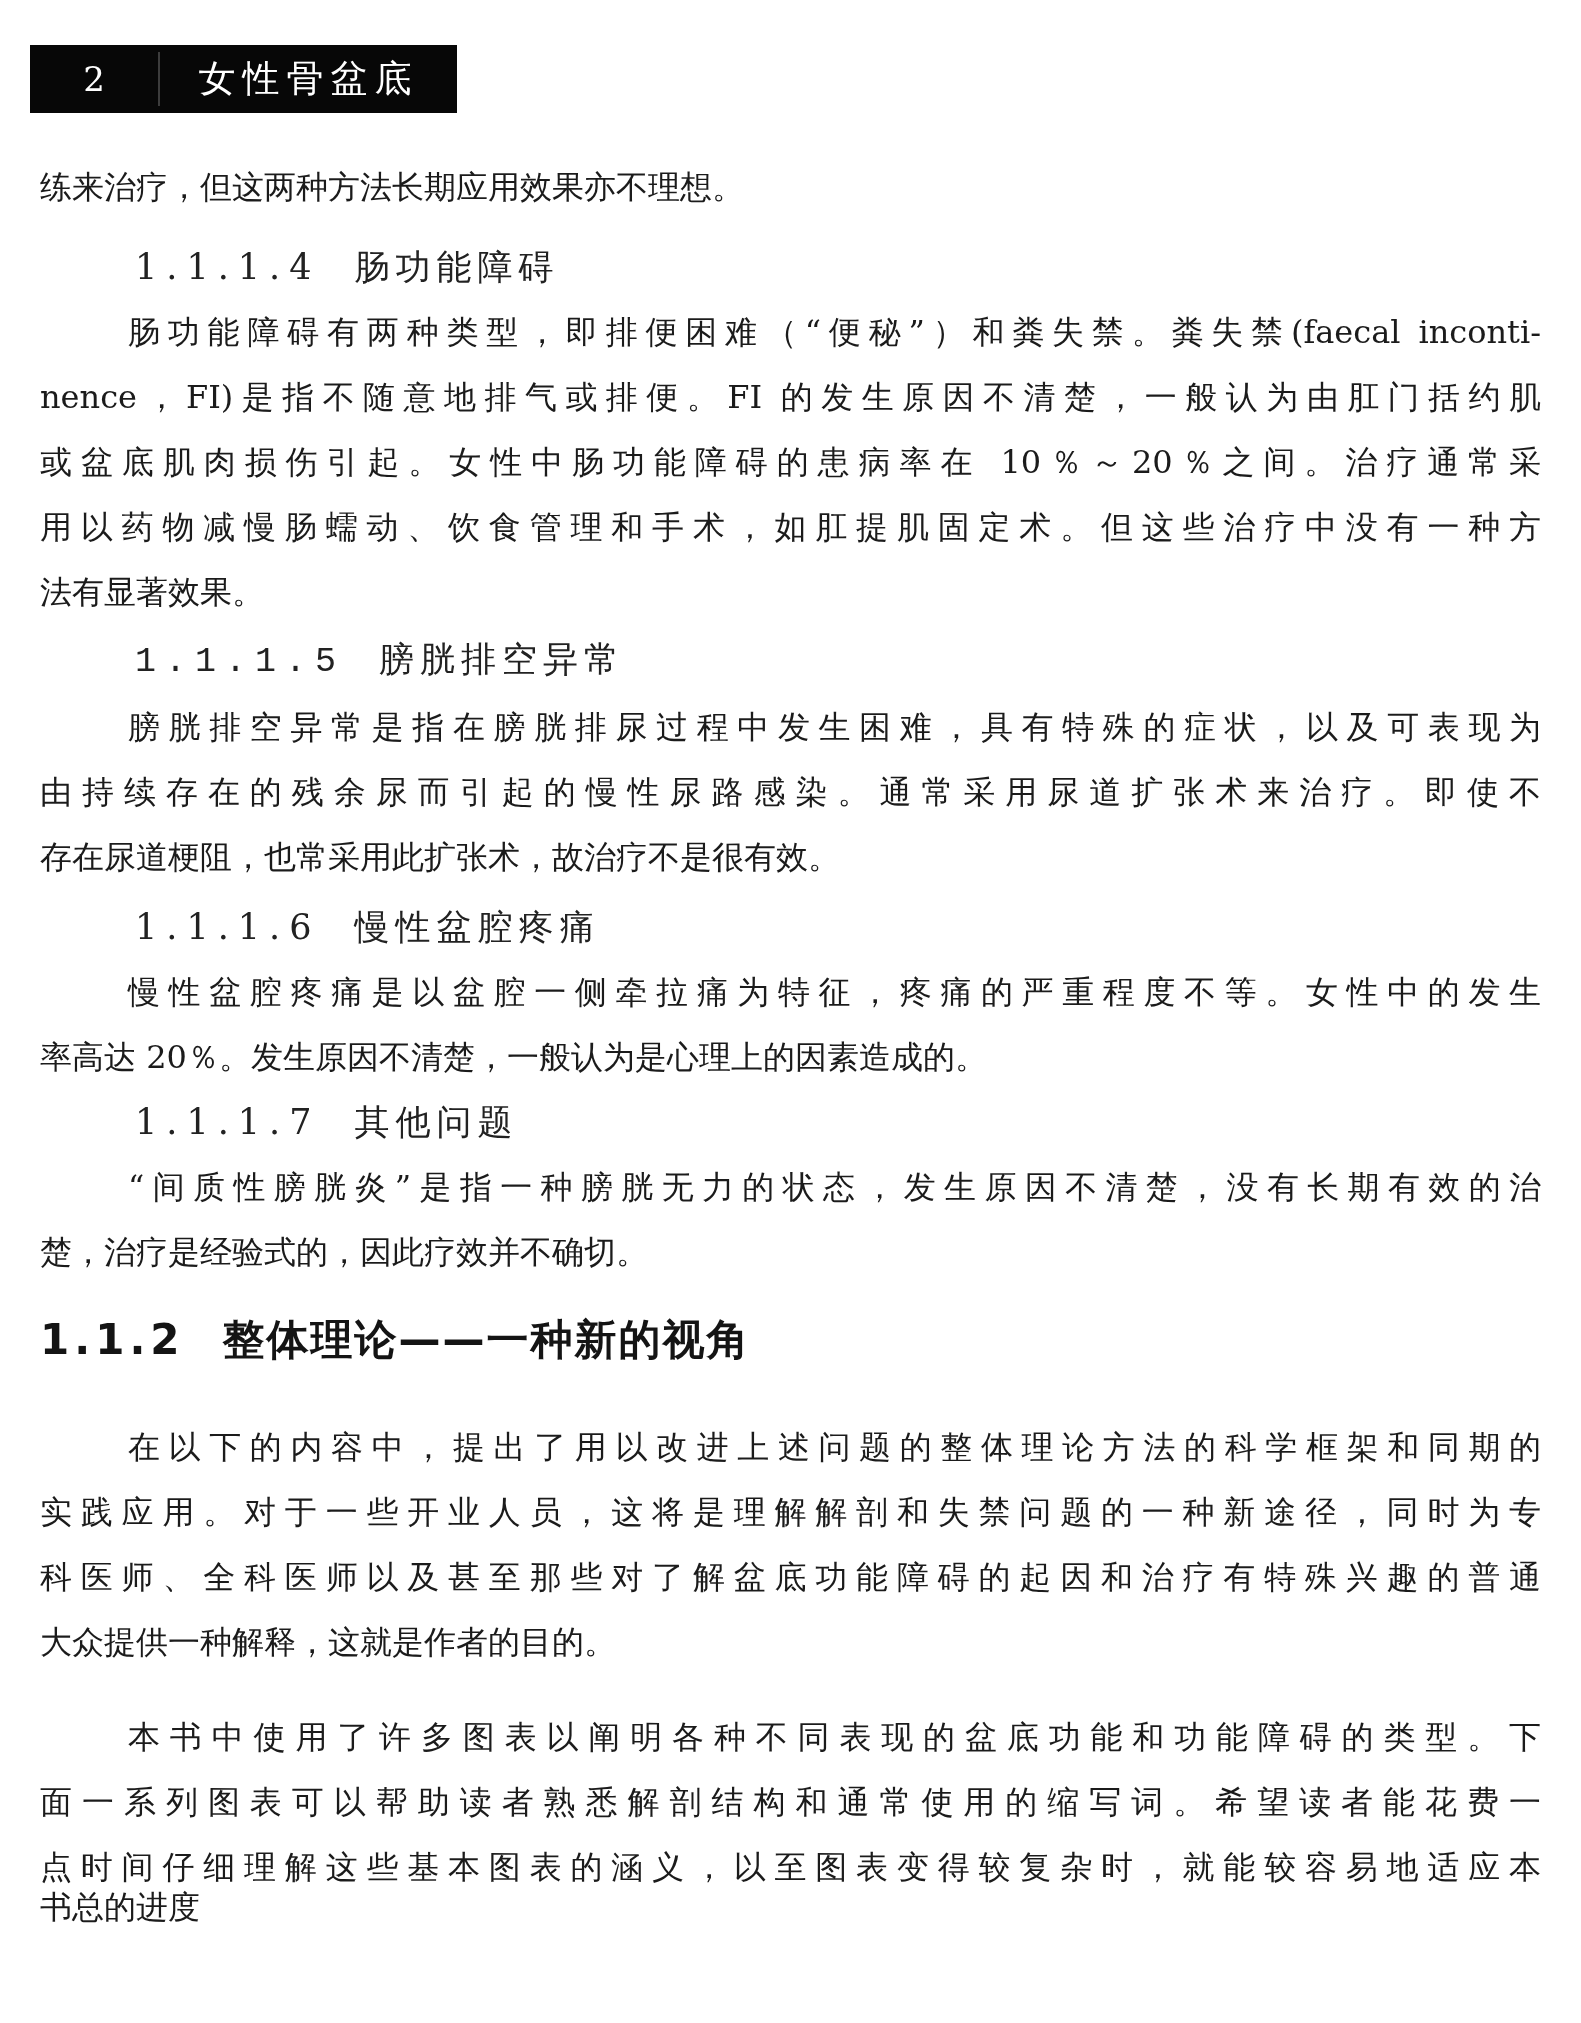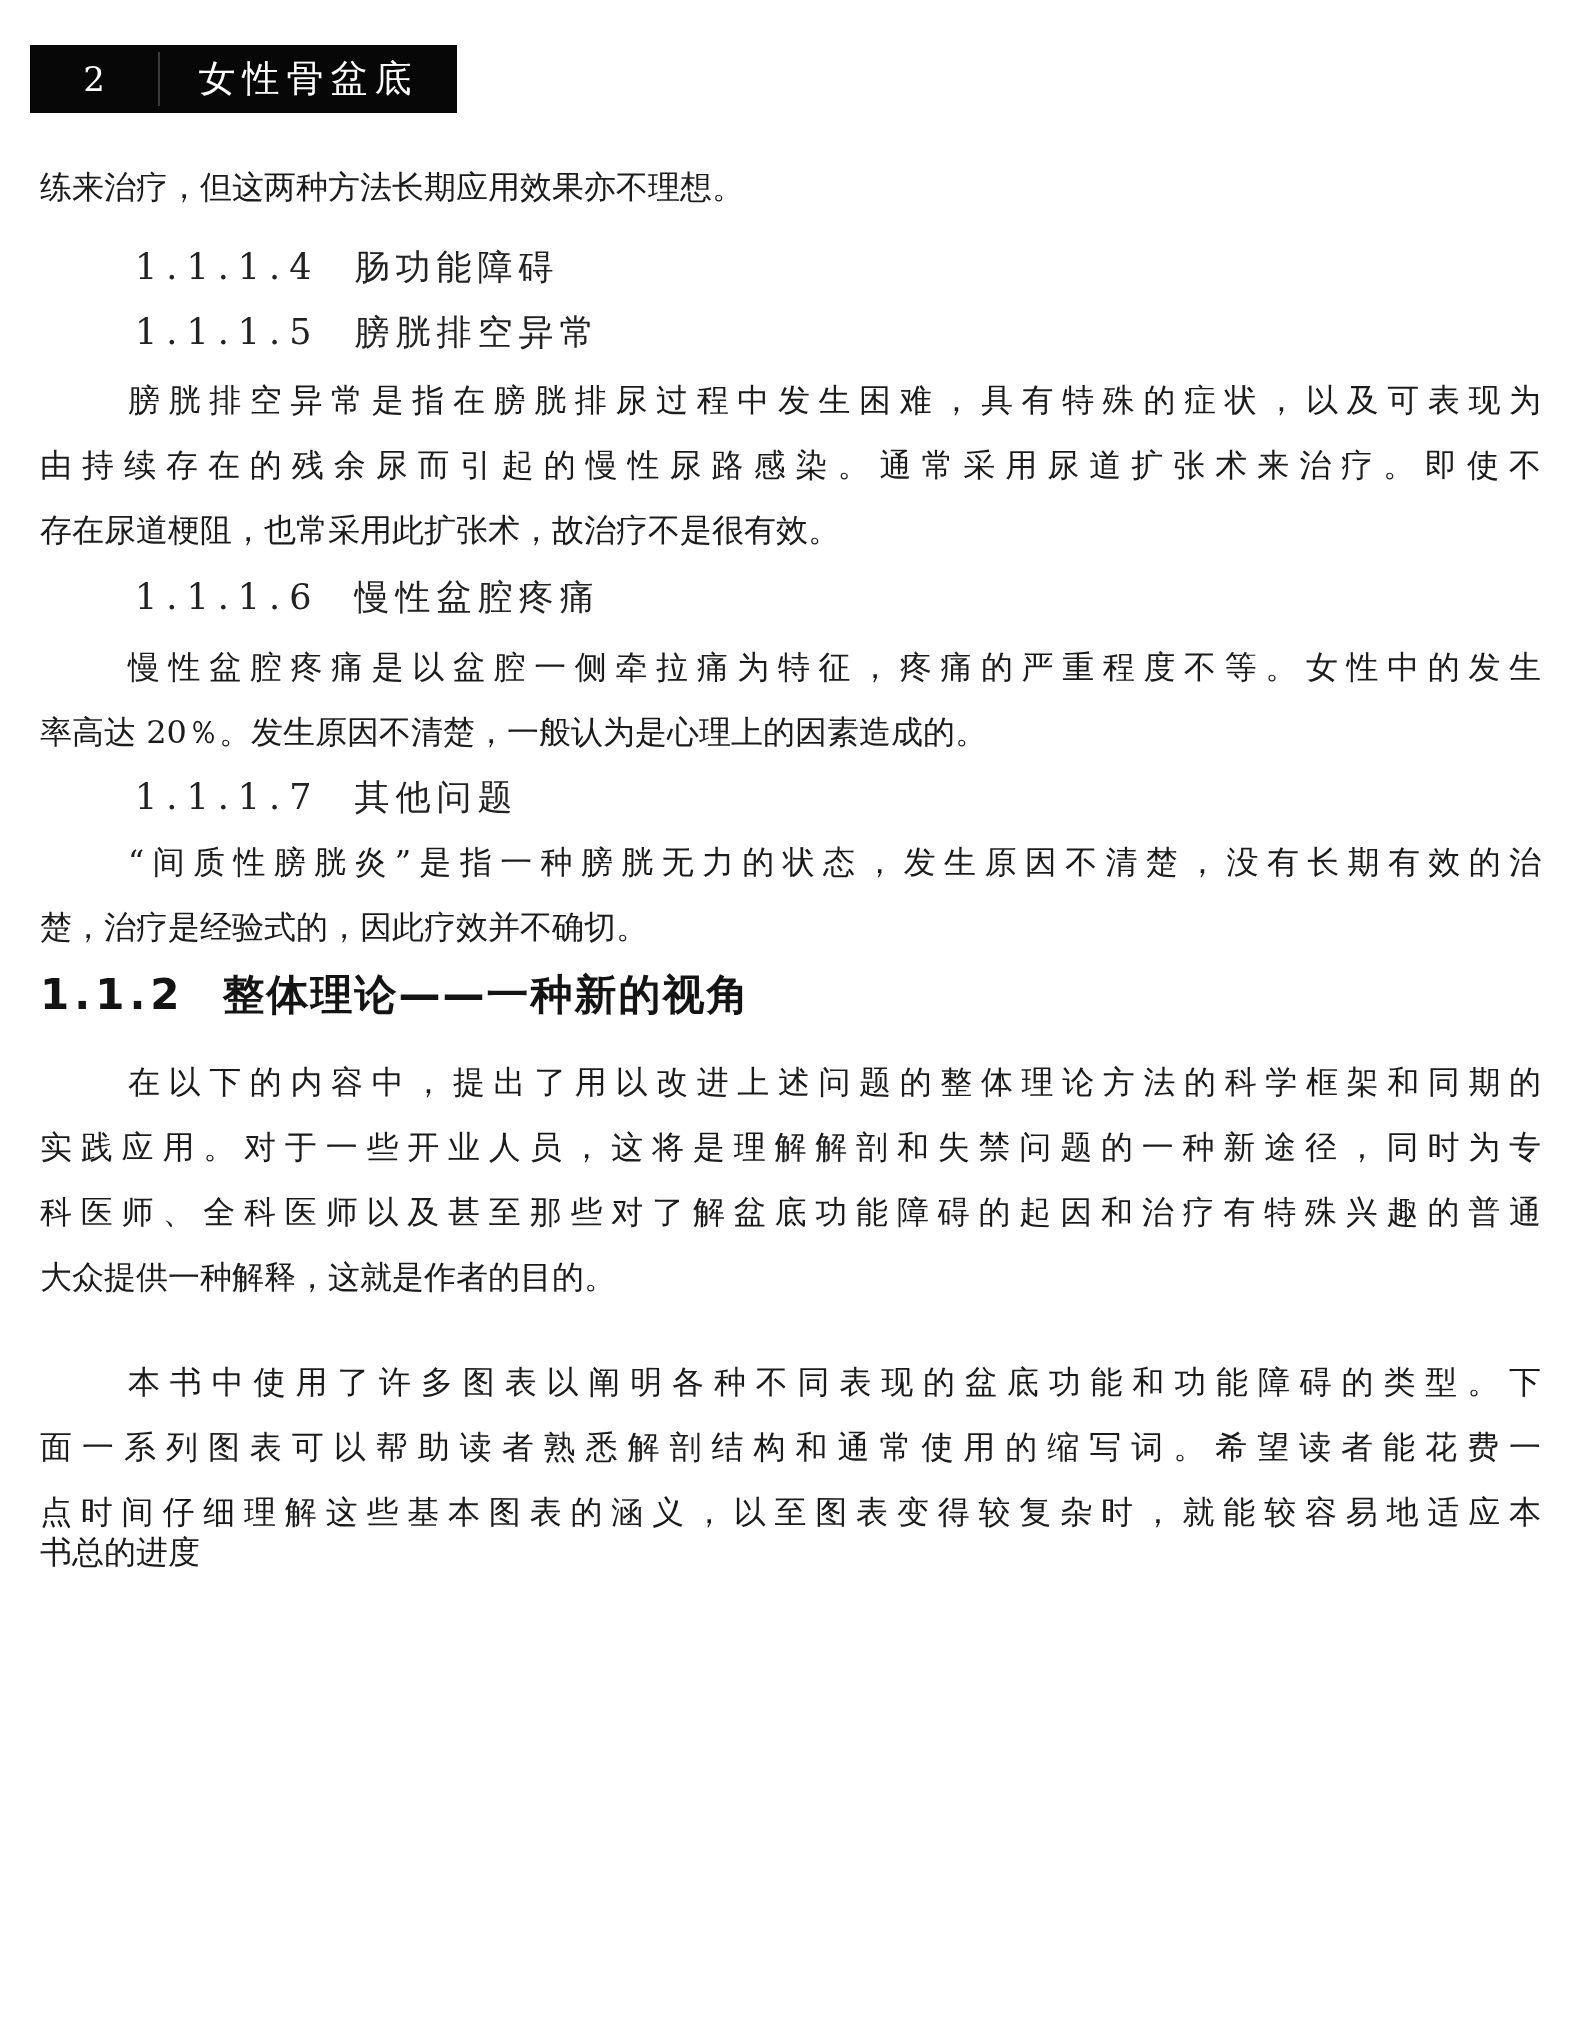--- a/index.html
+++ b/index.html
@@ -109,20 +109,27 @@
     <span class="pagenum">2</span>
     <span class="divider"></span>
     <span class="booktitle">女性骨盆底</span>
   </div>
 
   <div class="content">
       <div class="para">
         <div class="line">练来治疗，但这两种方法长期应用效果亦不理想。</div>
       </div>
       <div class="subhead"><span class="num">1.1.1.4</span><span class="title">肠功能障碍</span></div>
+      <div class="para">
+        <div class="line indent just">肠功能障碍有两种类型，即排便困难（“便秘”）和粪失禁。粪失禁(faecal inconti-</div>
+        <div class="line just">nence，FI)是指不随意地排气或排便。FI 的发生原因不清楚，一般认为由肛门括约肌</div>
+        <div class="line just">或盆底肌肉损伤引起。女性中肠功能障碍的患病率在 10％～20％之间。治疗通常采</div>
+        <div class="line just">用以药物减慢肠蠕动、饮食管理和手术，如肛提肌固定术。但这些治疗中没有一种方</div>
+        <div class="line">法有显著效果。</div>
+      </div>
       <div class="subhead"><span class="num">1.1.1.5</span><span class="title">膀胱排空异常</span></div>
       <div class="para">
         <div class="line indent just">膀胱排空异常是指在膀胱排尿过程中发生困难，具有特殊的症状，以及可表现为</div>
         <div class="line just">由持续存在的残余尿而引起的慢性尿路感染。通常采用尿道扩张术来治疗。即使不</div>
         <div class="line">存在尿道梗阻，也常采用此扩张术，故治疗不是很有效。</div>
       </div>
       <div class="subhead"><span class="num">1.1.1.6</span><span class="title">慢性盆腔疼痛</span></div>
       <div class="para">
         <div class="line indent just">慢性盆腔疼痛是以盆腔一侧牵拉痛为特征，疼痛的严重程度不等。女性中的发生</div>
         <div class="line">率高达 20％。发生原因不清楚，一般认为是心理上的因素造成的。</div>

